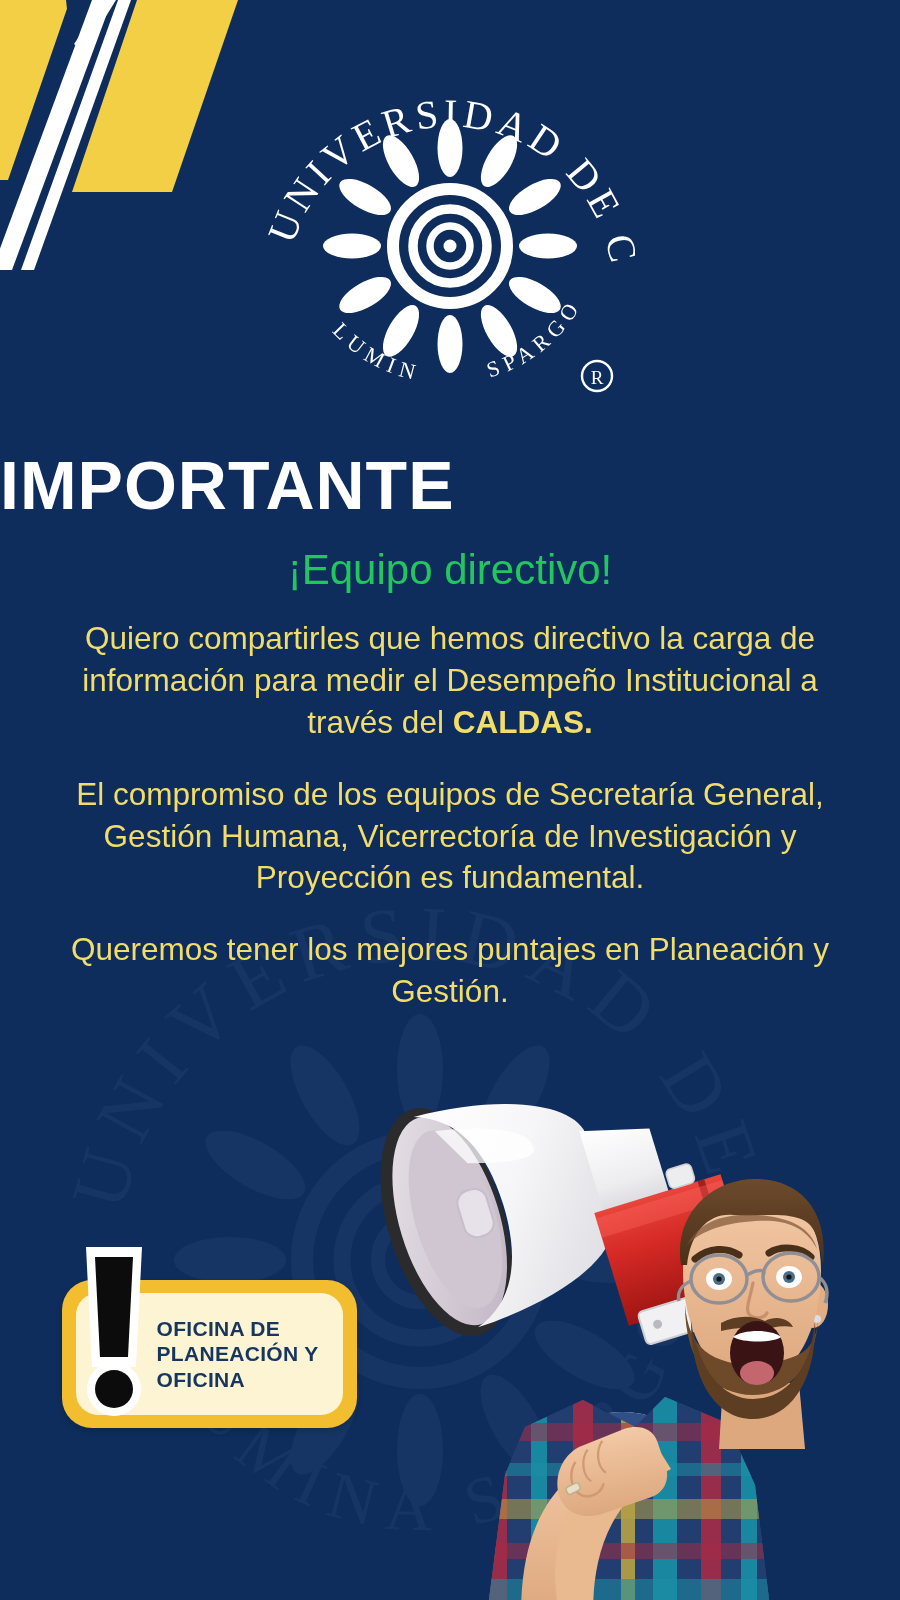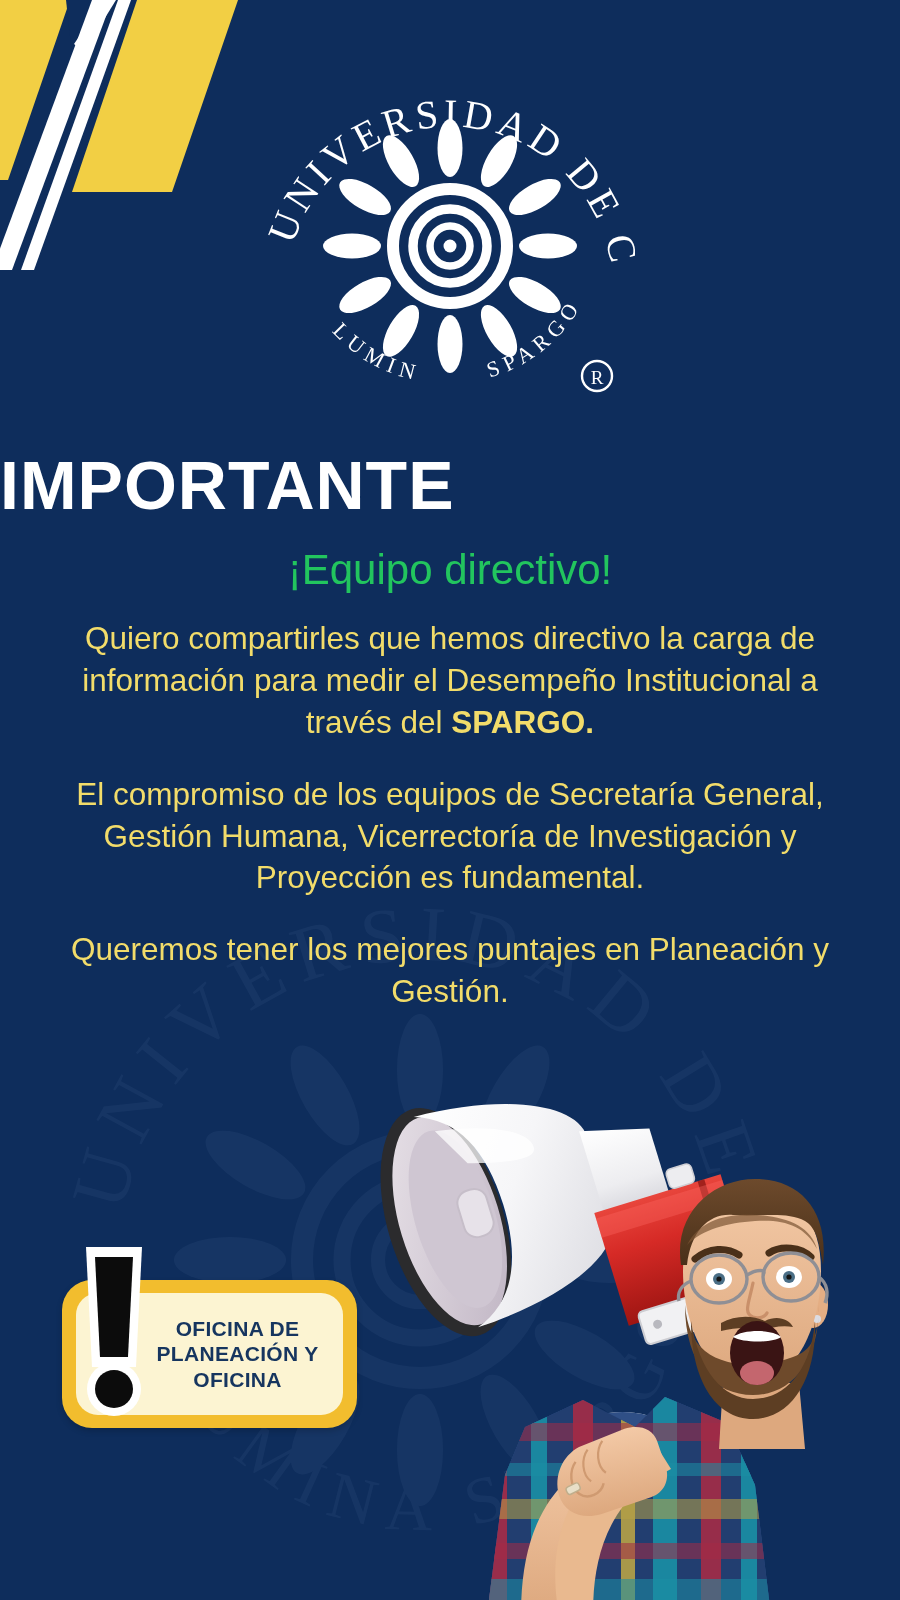--- a/index.html
+++ b/index.html
@@ -89,21 +89,20 @@
     border-radius:22px;
     display:flex;
     align-items:center;
     justify-content:center;
   }
   .badge-text {
     color:#16355f;
     font-size:21px;
     font-weight:bold;
     line-height:1.22;
-    text-align:center;
     letter-spacing:.3px;
     padding-left:56px;
   }
   
   .excl {
     position:absolute;
     left:78px; top:1243px;
     width:72px; height:180px;
   }
 
@@ -213,21 +212,21 @@
         <circle cx="332" cy="318" r="15" fill="none" stroke="#ffffff" stroke-width="2.4"></circle>
         <text x="332" y="326" font-family="'Liberation Serif', serif" font-size="19" text-anchor="middle">R</text>
       </g>
     </g>
   </svg>
 
   <div class="headline">IMPORTANTE</div>
   <div class="subhead">¡Equipo directivo!</div>
 
   <div class="body-copy">
-    <p><span>Quiero compartirles que hemos directivo la carga de información para medir el Desempeño Institucional a través del </span><b>SPARGO.</b></p>
+    <p><span>Quiero compartirles que hemos directivo la carga de información para medir el Desempeño Institucional a través del </span><b>CALDAS.</b></p>
     <p>El compromiso de los equipos de Secretaría General, Gestión Humana, Vicerrectoría de Investigación y Proyección es fundamental.</p>
     <p>Queremos tener los mejores puntajes en Planeación y Gestión.</p>
   </div>
 
   <svg class="photo" viewBox="0 0 575 560">
     <defs>
       <linearGradient id="hornOuter" x1="0" y1="0" x2="1" y2="1">
         <stop offset="0%" stop-color="#ffffff"></stop>
         <stop offset="45%" stop-color="#f6f6f8"></stop>
         <stop offset="100%" stop-color="#d9d9df"></stop>

